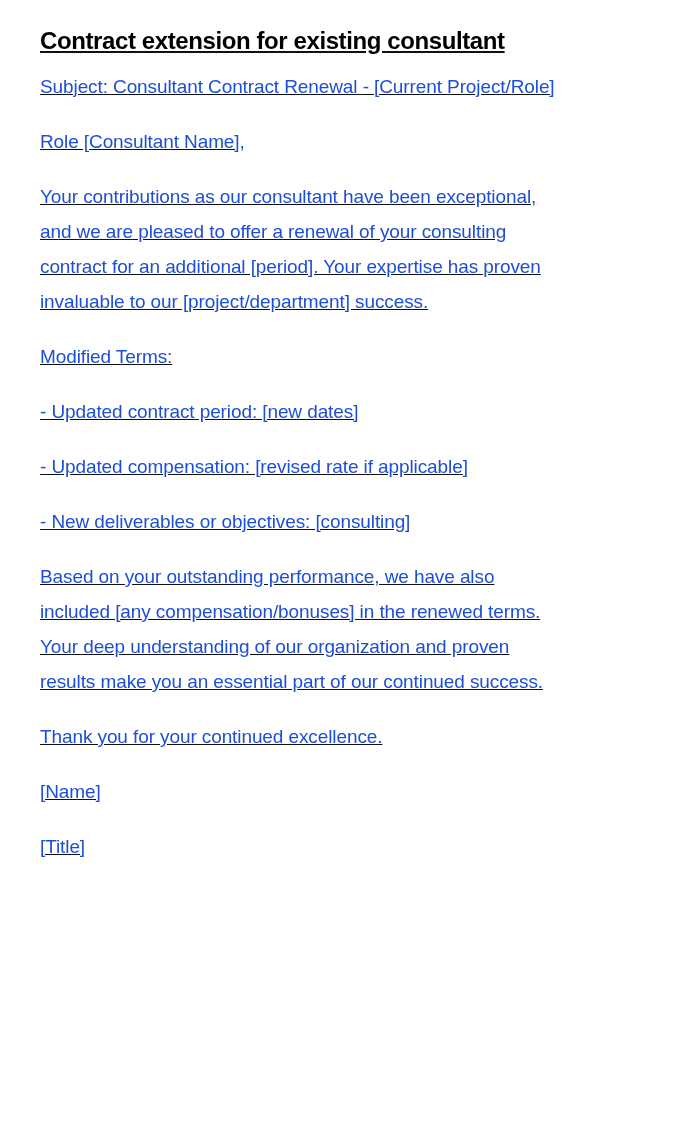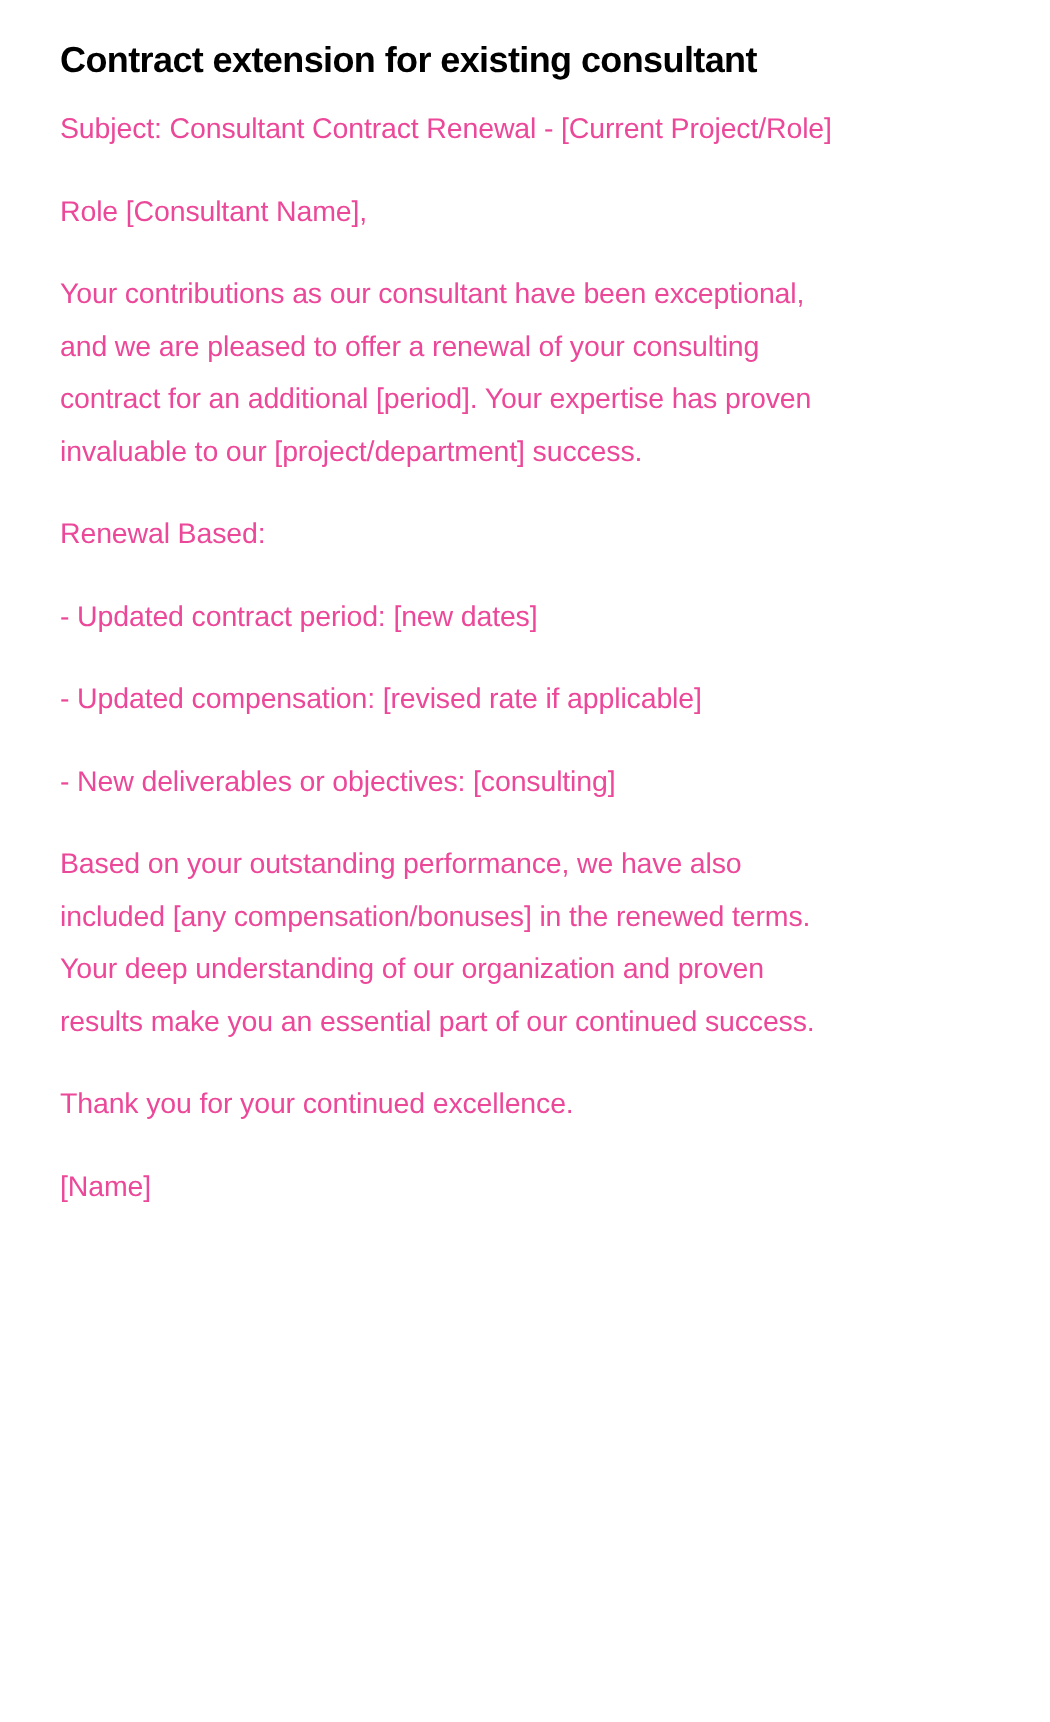--- a/index.html
+++ b/index.html
@@ -12,35 +12,36 @@
       height: 1148px;
       overflow: hidden;
       font-family: "Liberation Sans", sans-serif;
       color: #111111;
     }
     .doc {
       position: relative;
       padding: 24px 40px 0 40px;
       box-sizing: border-box;
       width: 597px;
+      text-decoration: underline;
     }
     .doc-title {
       margin: 0;
       font-family: "Liberation Sans", sans-serif;
       font-weight: 700;
       font-size: 24px;
       line-height: 34px;
       letter-spacing: -0.4px;
       color: #000000;
     }
     .para {
       margin: 11px 0 0 0;
       font-size: 19px;
       line-height: 35px;
-      color: #ec4899;
+      color: #1d4ed8;
       letter-spacing: -0.1px;
     }
     .para + .para {
       margin-top: 20px;
     }
     .subject {
       margin-top: 11px;
     }
   </style>
 </head>
@@ -48,27 +49,28 @@
 
 <div class="doc">
   <h1 class="doc-title">Contract extension for existing consultant</h1>
 
   <p class="para subject">Subject: Consultant Contract Renewal - [Current Project/Role]</p>
 
   <p class="para">Role [Consultant Name],</p>
 
   <p class="para">Your contributions as our consultant have been exceptional, and we are pleased to offer a renewal of your consulting contract for an additional [period]. Your expertise has proven invaluable to our [project/department] success.</p>
 
-  <p class="para">Renewal Based:</p>
+  <p class="para">Modified Terms:</p>
 
   <p class="para">- Updated contract period: [new dates]</p>
   <p class="para">- Updated compensation: [revised rate if applicable]</p>
   <p class="para">- New deliverables or objectives: [consulting]</p>
 
   <p class="para">Based on your outstanding performance, we have also included [any compensation/bonuses] in the renewed terms. Your deep understanding of our organization and proven results make you an essential part of our continued success.</p>
 
 
   <p class="para">Thank you for your continued excellence.</p>
 
 
   <p class="para">[Name]</p>
 
+  <p class="para">[Title]</p>
 </div>
 
 </body></html>

